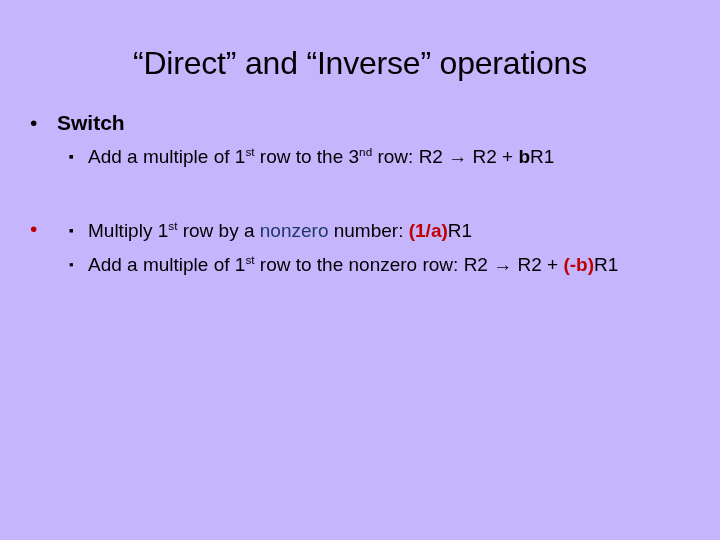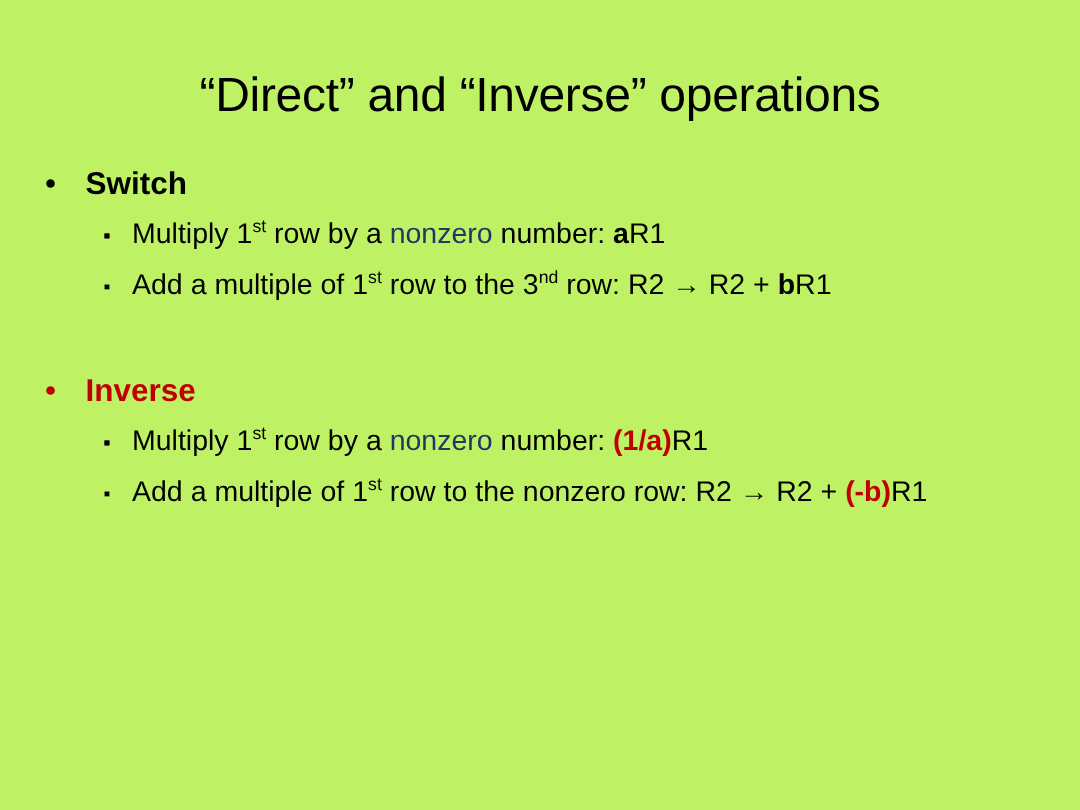--- a/index.html
+++ b/index.html
@@ -12,21 +12,21 @@
     background: #ffffff;
     font-family: "Liberation Sans", sans-serif;
     color: #000000;
     overflow: hidden;
   }
 
   .slide {
     position: relative;
     width: 720px;
     height: 540px;
-    background: #bef264;
+    background: #c4b5fd;
     box-sizing: border-box;
   }
 
   
   .slide-title {
     position: absolute;
     left: 0;
     top: 44px;
     width: 720px;
     text-align: center;
@@ -111,35 +111,33 @@
         <span class="bullet">•</span>
         <span>Switch</span>
       </div>
 
       <div class="lvl2">
         <span class="sqbullet">▪</span>
       </div>
 
       <div class="lvl2">
         <span class="sqbullet">▪</span>
-        <span class="rich"><span>Multiply 1</span><sup>st</sup><span> row by a </span><span class="navy">nonzero</span><span> number: </span><span class="b">a</span><span>R1</span></span>
       </div>
 
       <div class="lvl2">
         <span class="sqbullet">▪</span>
         <span class="rich"><span>Add a multiple of 1</span><sup>st</sup><span> row to the 3</span><sup>nd</sup><span> row: R2 → R2 + </span><span class="b">b</span><span>R1</span></span>
       </div>
     </div>
 
     <div class="gap-between-groups"></div>
 
     <div>
       <div class="lvl1 red">
         <span class="bullet">•</span>
-        <span>Inverse</span>
       </div>
 
       <div class="lvl2">
         <span class="sqbullet">▪</span>
       </div>
 
       <div class="lvl2">
         <span class="sqbullet">▪</span>
         <span class="rich"><span>Multiply 1</span><sup>st</sup><span> row by a </span><span class="navy">nonzero</span><span> number:  </span><span class="redb">(1/a)</span><span>R1</span></span>
       </div>

